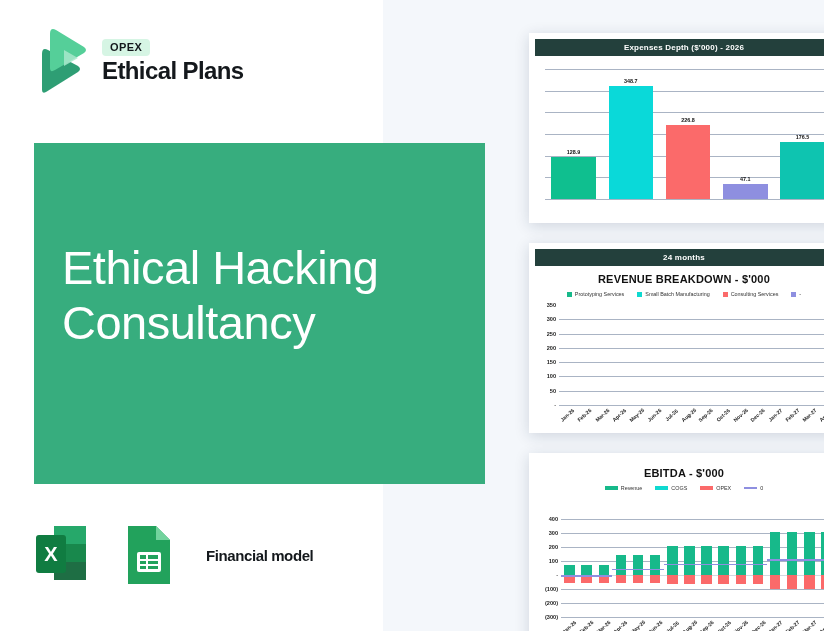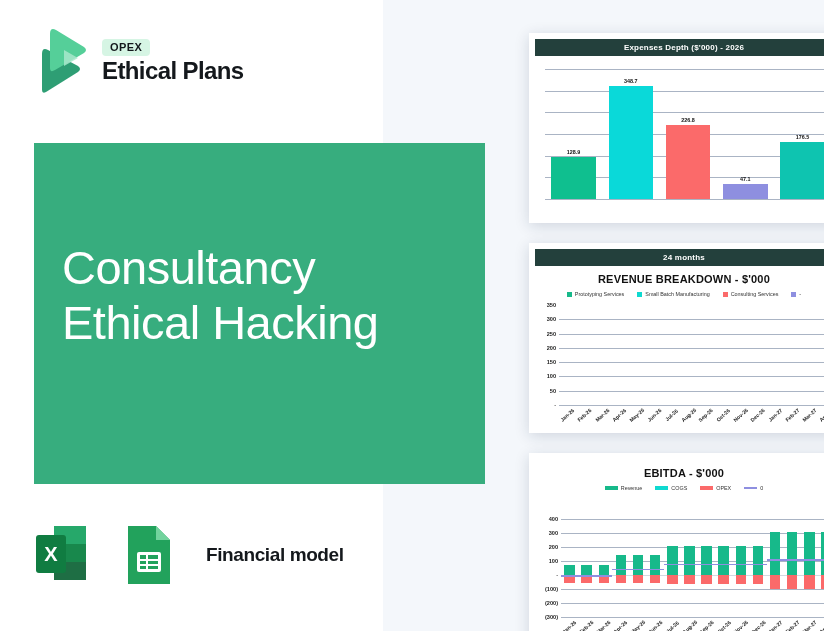--- a/index.html
+++ b/index.html
@@ -35,21 +35,21 @@
   }
   #title-text{
     position:absolute; left:28px; top:97px; width:410px;
     color:#ffffff; font-size:47px; font-weight:400; line-height:1.18;
     letter-spacing:-.5px;
   }
 
   
   #footer-row{ position:absolute; left:30px; top:522px; display:flex; align-items:center; gap:20px; }
   .app-icon{ width:66px; height:66px; position:relative; }
-  #footer-label{ font-size:19px; font-weight:700; color:#14181c; letter-spacing:-.4px; margin-left:4px; }
+  #footer-label{ font-size:15px; font-weight:700; color:#14181c; letter-spacing:-.4px; margin-left:4px; }
 
   
   .card{
     position:absolute; background:#ffffff;
     box-shadow:0 3px 14px rgba(20,40,70,.16);
     overflow:hidden;
   }
   #card-expenses{ left:529px; top:33px; width:310px; height:190px; }
   #card-revenue { left:529px; top:243px; width:310px; height:190px; }
   #card-ebitda  { left:529px; top:453px; width:310px; height:190px; }
@@ -115,22 +115,22 @@
     </svg>
   </div>
   <div id="logo-text">
     <span id="ready-badge">OPEX</span>
     <span id="brand-name">Ethical Plans</span>
   </div>
 </div>
 
 <div id="title-block">
   <div id="title-text">
+    <div>Ethical Hacking</div>
     <div>Consultancy</div>
-    <div>Ethical Hacking</div>
   </div>
 </div>
 
 <div id="footer-row">
   <div class="app-icon">
     <svg width="66" height="66" viewBox="0 0 66 66">
       <rect x="24" y="4" width="32" height="18" fill="#21a366"></rect>
       <rect x="24" y="22" width="32" height="18" fill="#107c41"></rect>
       <rect x="24" y="40" width="32" height="18" fill="#185c37"></rect>
       <rect x="24" y="4" width="32" height="54" fill="#3ec47e" opacity=".18"></rect>

